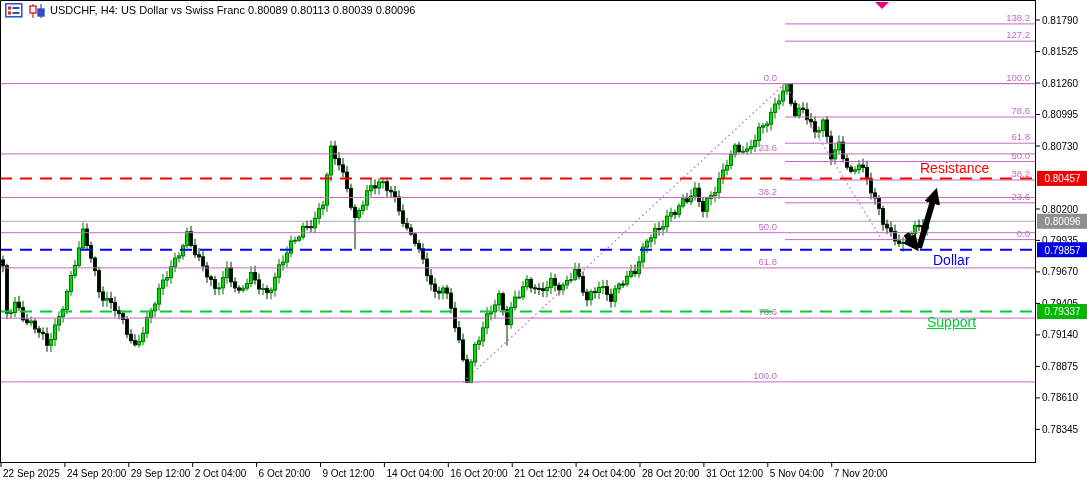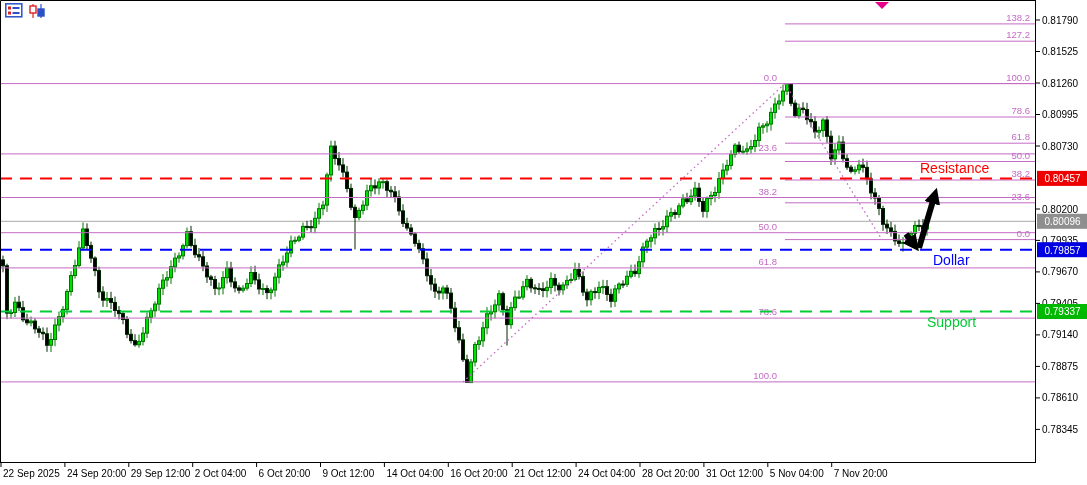--- a/index.html
+++ b/index.html
@@ -624,17 +624,18 @@
 
   <span class="icon i2">
     <svg width="18" height="16" viewBox="0 0 18 16">
       <line x1="5" y1="1" x2="5" y2="15" stroke="#dd2222" stroke-width="1.2"></line>
       <rect x="2" y="3" width="6" height="7" fill="#ffffff" stroke="#dd2222" stroke-width="1.4"></rect>
       <line x1="13" y1="1" x2="13" y2="15" stroke="#2b50c8" stroke-width="1.2"></line>
       <rect x="10" y="6" width="6" height="7" fill="#2b50c8" stroke="#2b50c8" stroke-width="1.4"></rect>
     </svg>
   </span>
 
+  <div class="titlebar">USDCHF, H4:  US Dollar vs Swiss Franc  0.80089 0.80113 0.80039 0.80096</div>
 
   <div class="anno" id="anno-resistance" style="left: 920px; top: 160px; color: rgb(255, 0, 0);">Resistance</div>
   <div class="anno" id="anno-pivot" style="left: 933px; top: 252px; color: rgb(0, 0, 255);">Dollar</div>
-  <div class="anno" id="anno-support" style="left: 927px; top: 314px; color: rgb(0, 204, 51);">Support</div>
+  <div class="anno" id="anno-support" style="left: 927px; top: 314px; color: rgb(0, 204, 51); text-decoration: underline;">Support</div>
 </div>
 
 </body></html>

